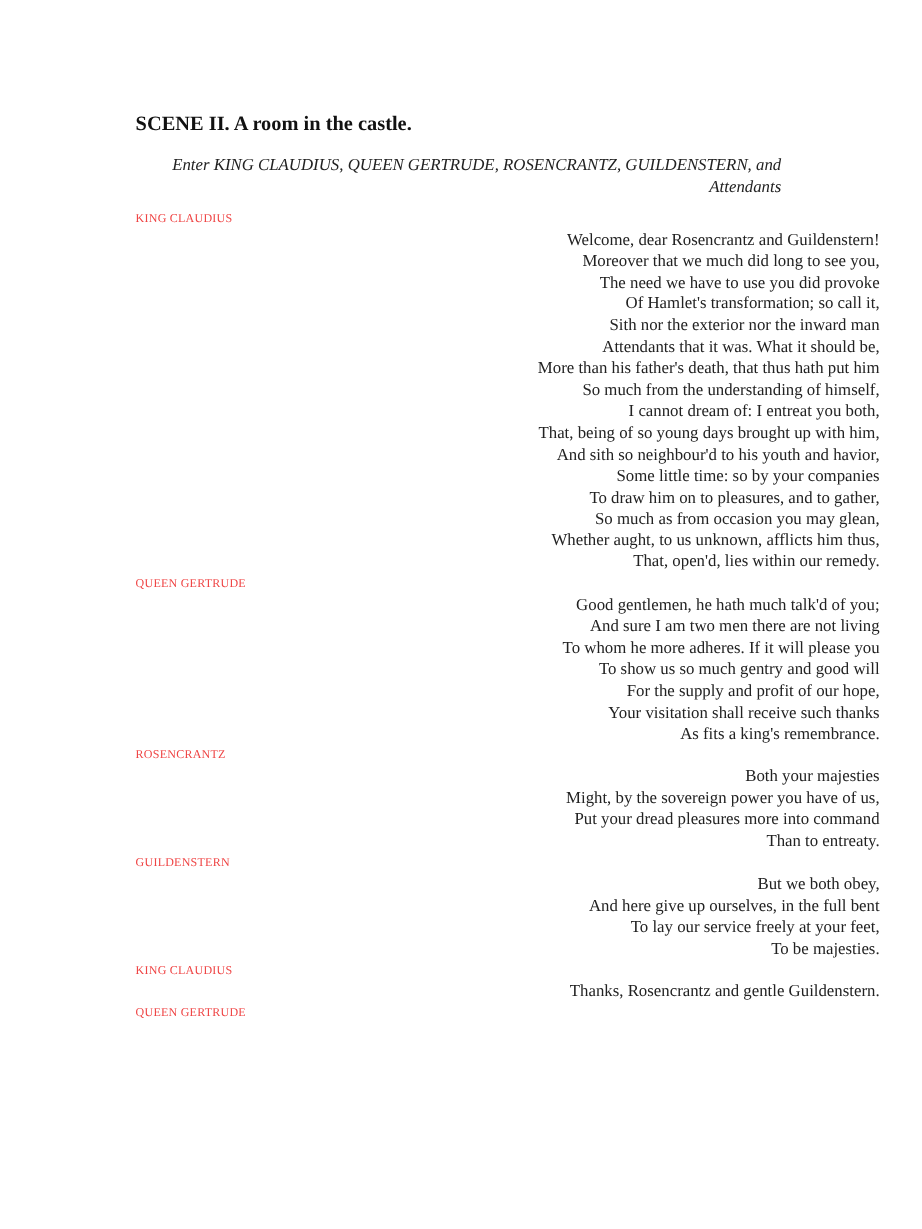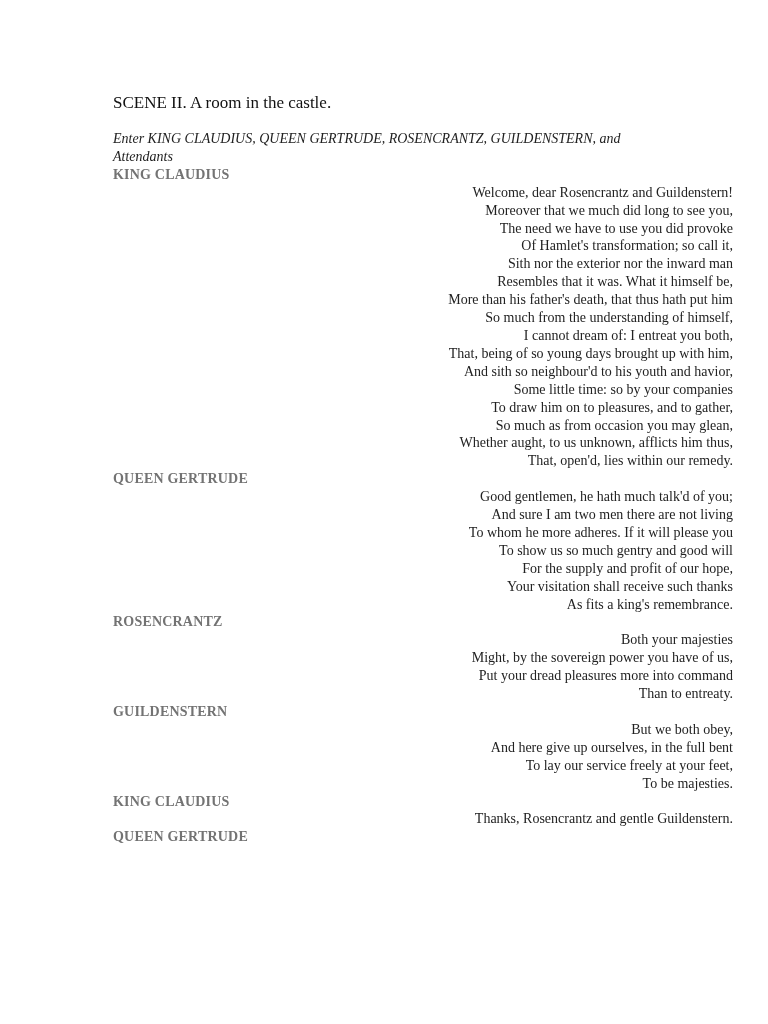--- a/index.html
+++ b/index.html
@@ -16,40 +16,41 @@
       color: #1a1a1a;
     }
     .page {
       position: absolute;
       left: 113px;
       top: 92px;
       width: 620px;
     }
     .scene-title {
       font-size: 17px;
-      font-weight: normal;
+      font-weight: bold;
       line-height: 22px;
       margin: 0 0 16px 0;
       color: #111;
     }
     .stage-direction {
       font-style: italic;
       font-size: 14px;
       line-height: 17.9px;
-      margin: 0;
+      margin: 8px;
       color: #222;
       width: 530px;
+      text-align: right;
     }
     .block { margin: 0; }
     .speaker {
-      font-weight: bold;
-      font-size: 14px;
+      font-weight: normal;
+      font-size: 10px;
       line-height: 17.9px;
       letter-spacing: 0.2px;
-      color: #737373;
+      color: #ef4444;
     }
     .line {
       font-size: 14px;
       line-height: 17.9px;
       color: #222;
       white-space: nowrap;
       text-align: right;
     }
   </style>
 </head>
@@ -59,21 +60,21 @@
   <h2 class="scene-title">SCENE II. A room in the castle.</h2>
   <p class="stage-direction">Enter KING CLAUDIUS, QUEEN GERTRUDE, ROSENCRANTZ, GUILDENSTERN, and Attendants</p>
   <div id="speeches">
       <div class="block">
         <div class="speaker">KING CLAUDIUS</div>
         <div class="line">Welcome, dear Rosencrantz and Guildenstern!</div>
         <div class="line">Moreover that we much did long to see you,</div>
         <div class="line">The need we have to use you did provoke</div>
         <div class="line">Of Hamlet's transformation; so call it,</div>
         <div class="line">Sith nor the exterior nor the inward man</div>
-        <div class="line">Resembles that it was. What it himself be,</div>
+        <div class="line">Attendants that it was. What it should be,</div>
         <div class="line">More than his father's death, that thus hath put him</div>
         <div class="line">So much from the understanding of himself,</div>
         <div class="line">I cannot dream of: I entreat you both,</div>
         <div class="line">That, being of so young days brought up with him,</div>
         <div class="line">And sith so neighbour'd to his youth and havior,</div>
         <div class="line">Some little time: so by your companies</div>
         <div class="line">To draw him on to pleasures, and to gather,</div>
         <div class="line">So much as from occasion you may glean,</div>
         <div class="line">Whether aught, to us unknown, afflicts him thus,</div>
         <div class="line">That, open'd, lies within our remedy.</div>

